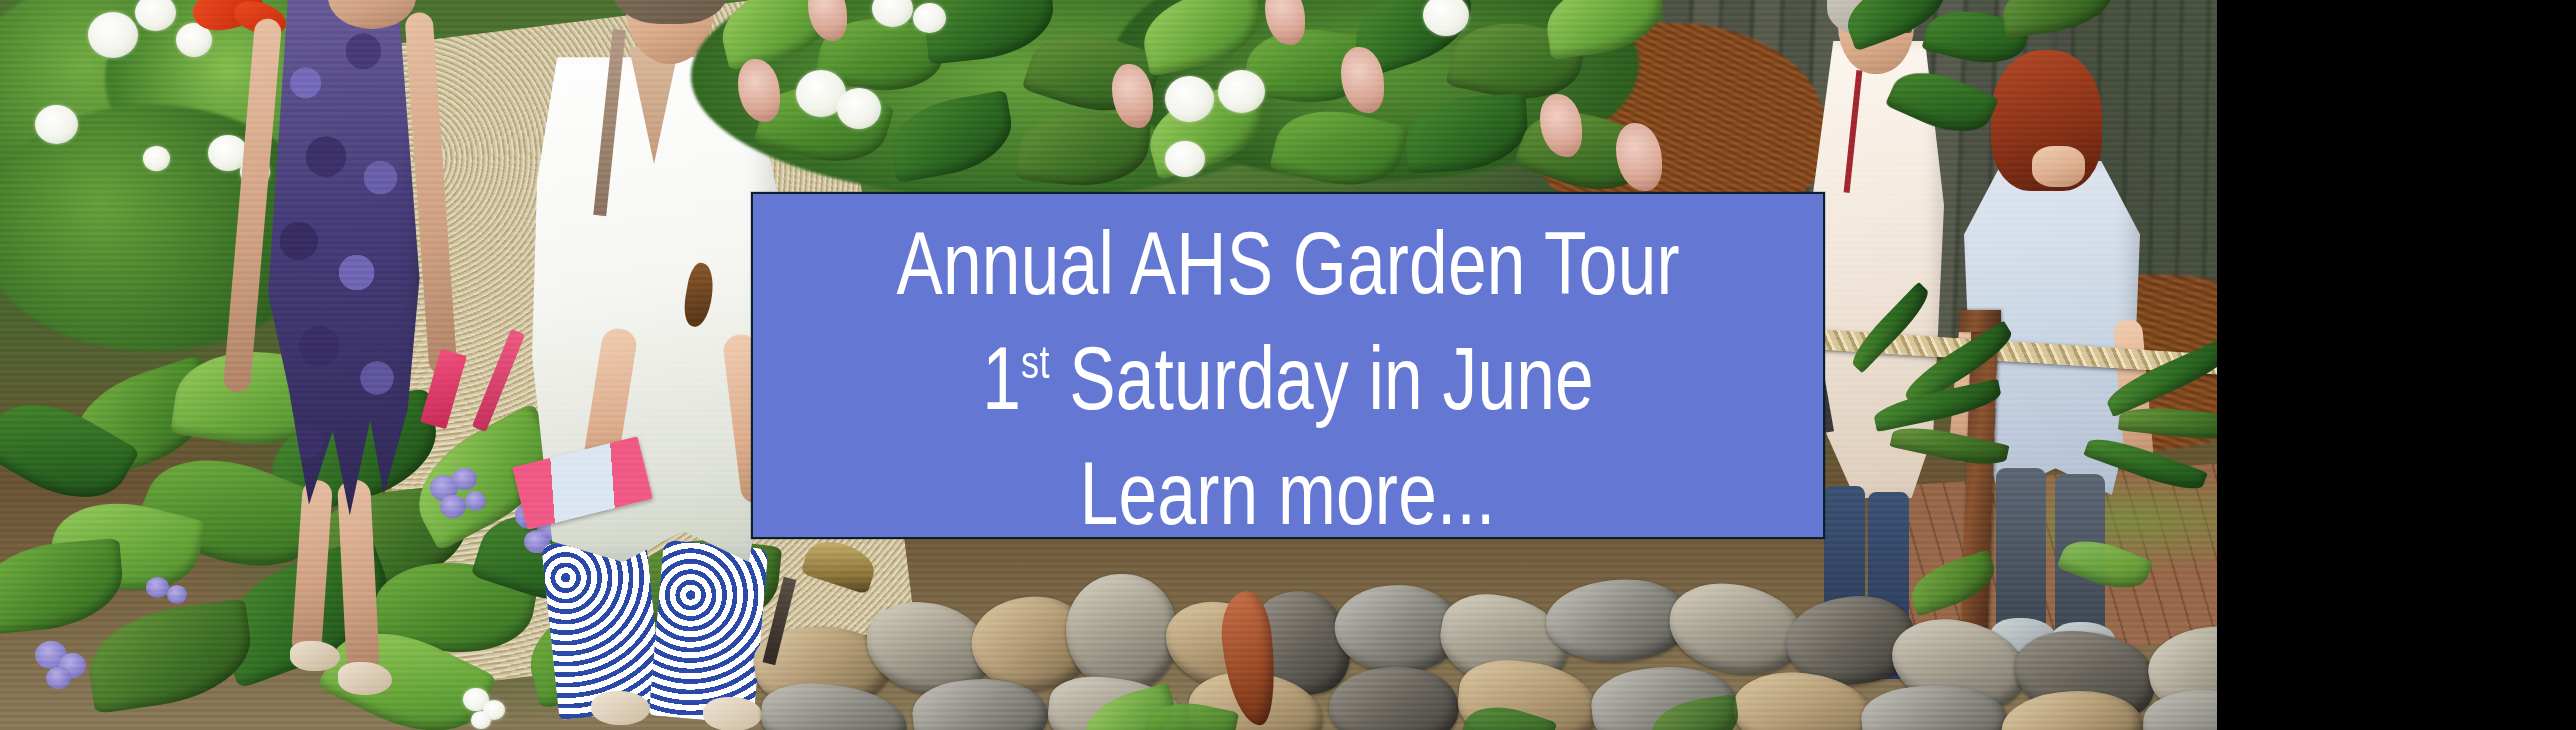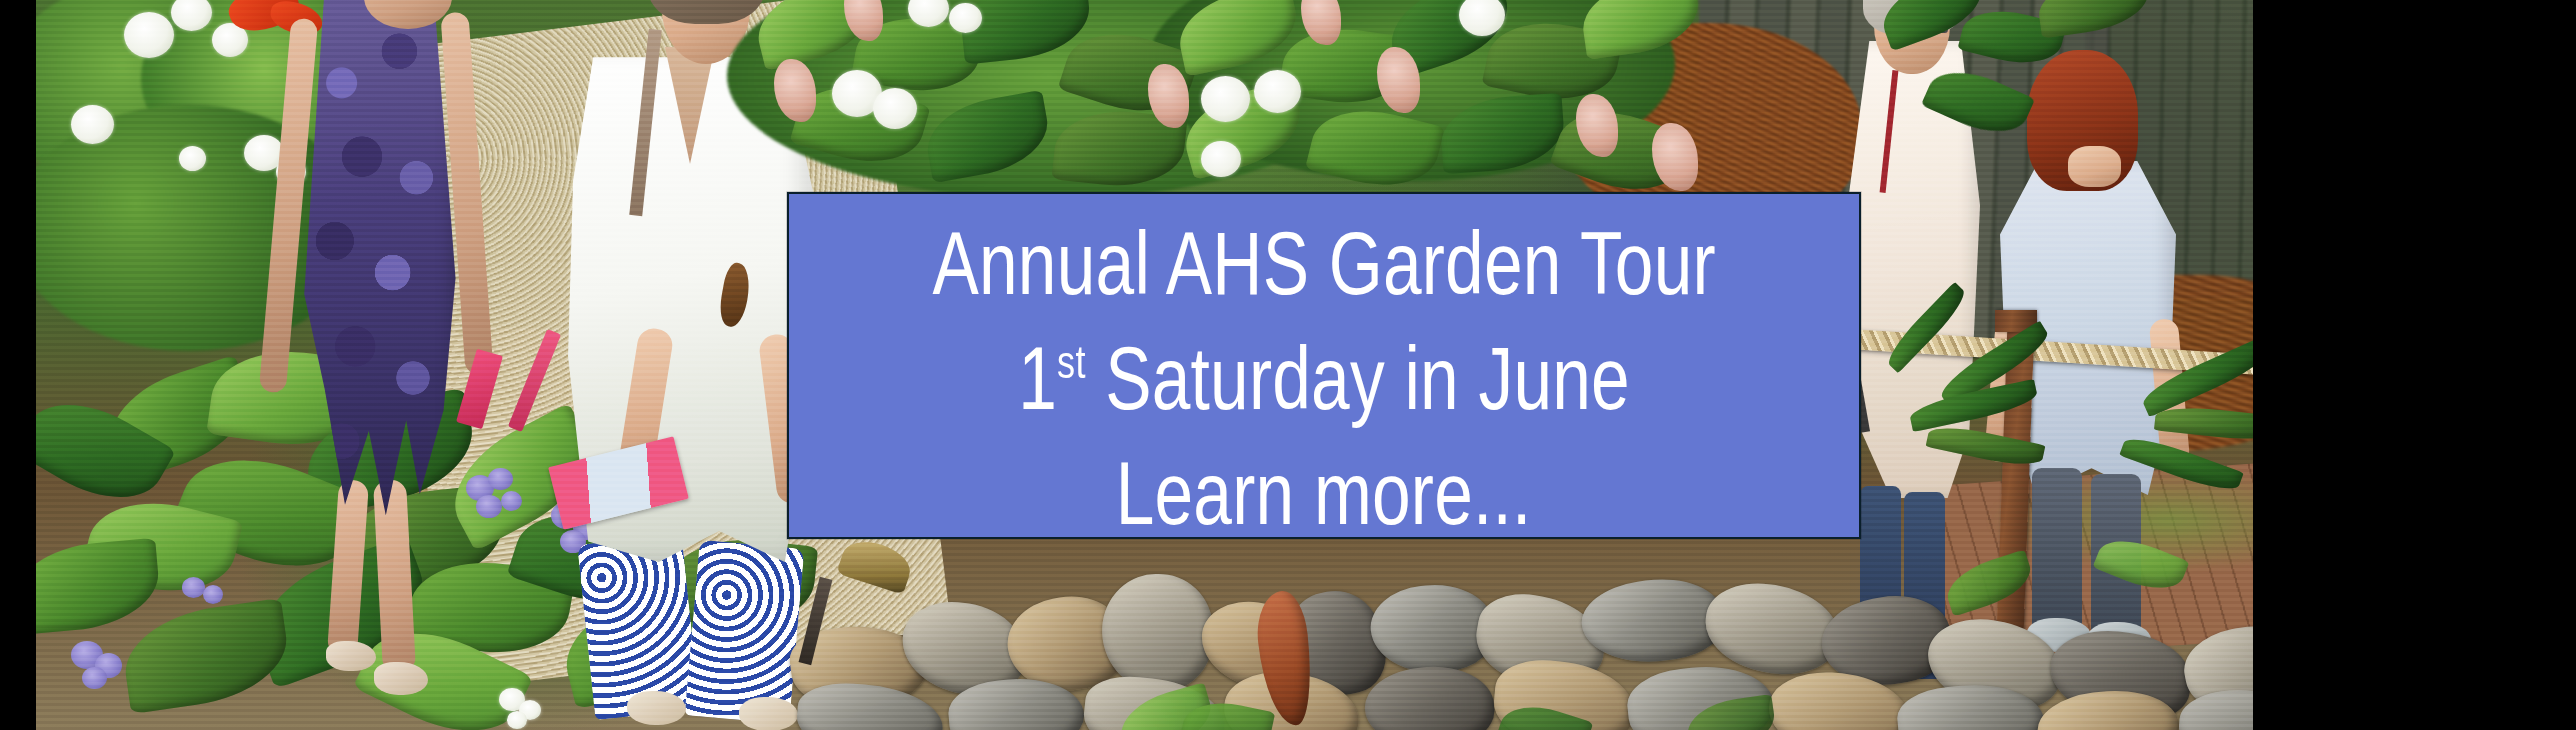--- a/index.html
+++ b/index.html
@@ -7,21 +7,20 @@
     padding: 0;
     background: #000;
   }
   #stage {
     position: relative;
     width: 2233px;
     height: 730px;
     overflow: hidden;
     background: #2b3a1c;
     font-family: "Liberation Sans", sans-serif;
-    margin-left: 36px;
   }
 
   
   .photo {
     position: absolute;
     inset: 0;
     overflow: hidden;
   }
 
   

